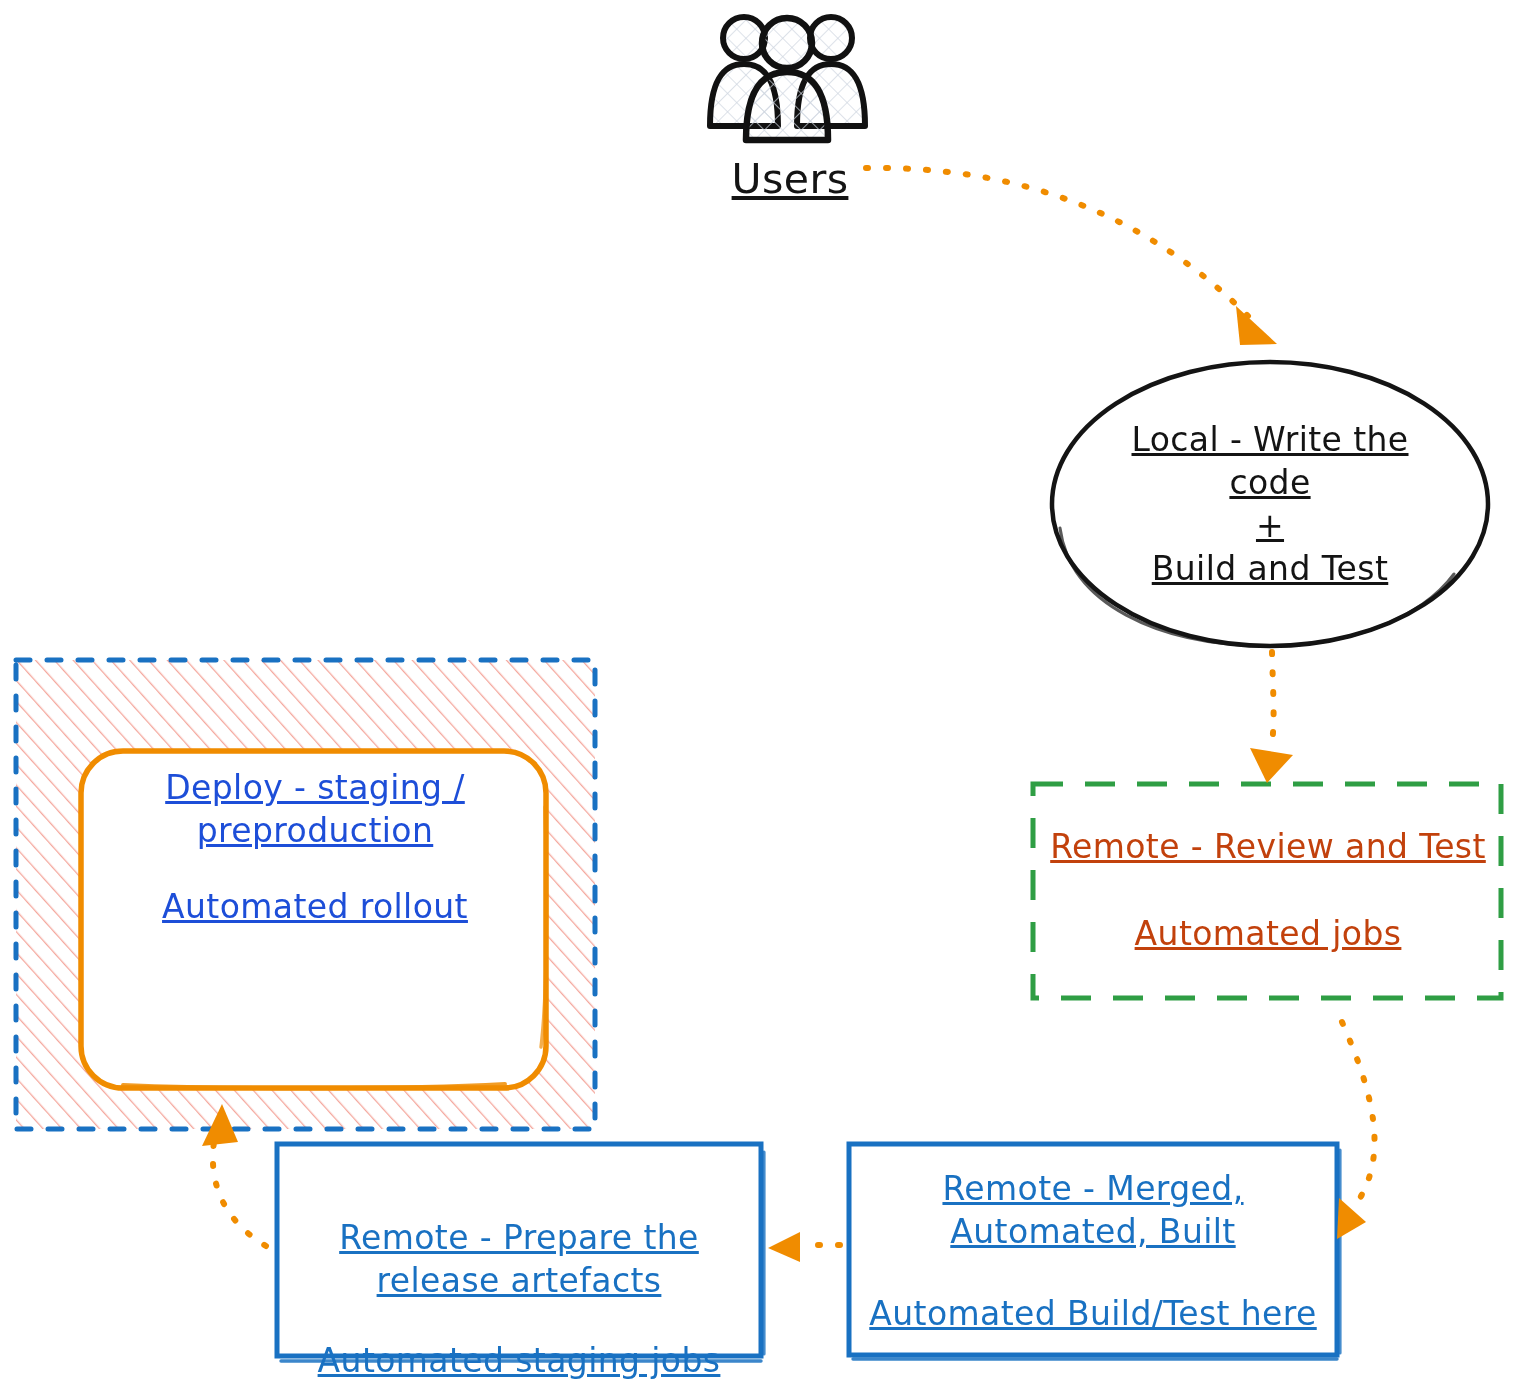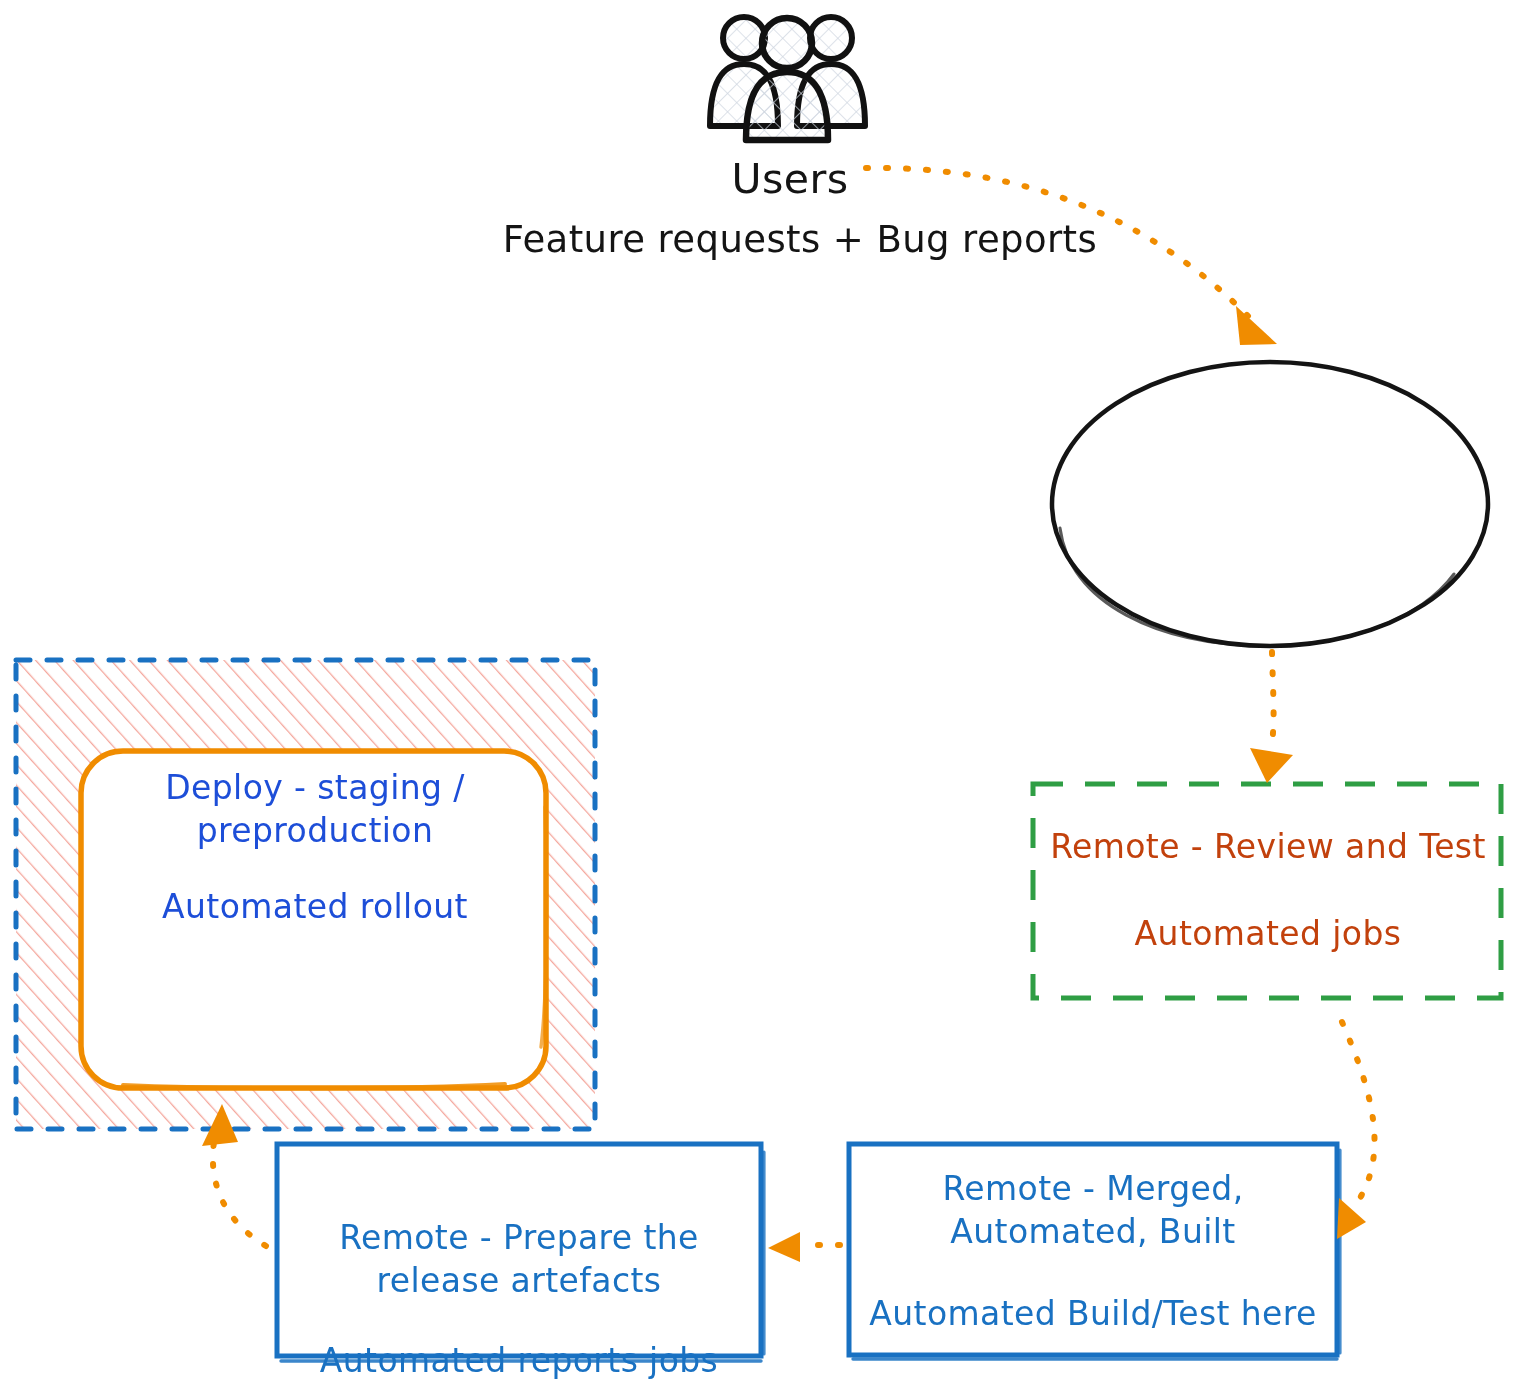--- a/index.html
+++ b/index.html
@@ -11,20 +11,21 @@
 
   
   .tnode{
     position:absolute;
     display:flex;flex-direction:column;align-items:center;justify-content:center;
     text-align:center;
     line-height:1.30;
     white-space:pre-line;
     letter-spacing:.4px;
     pointer-events:none;
+    text-decoration:underline;
   }
 
   
   #users-icon{position:absolute;left:700px;top:10px;width:175px;height:140px;}
   #users-label{left:630px;top:152px;width:320px;height:56px;
       font-size:41px;color:#141414;}
   #users-caption{left:490px;top:214px;width:620px;height:52px;
       font-size:37px;color:#141414;}
 
   
@@ -101,26 +102,29 @@
     <path d="M 10 116 C 10 72 22 54 44 54 C 66 54 78 72 78 116 Z" fill="url(#crossHatch)" stroke="#111" stroke-width="6" stroke-linejoin="round"></path>
 
     <circle cx="131" cy="28" r="21" fill="url(#crossHatch)" stroke="#111" stroke-width="6"></circle>
     <path d="M 97 116 C 97 72 109 54 131 54 C 153 54 165 72 165 116 Z" fill="url(#crossHatch)" stroke="#111" stroke-width="6" stroke-linejoin="round"></path>
 
     <circle cx="87" cy="33" r="25" fill="url(#crossHatch)" stroke="#111" stroke-width="6.5"></circle>
     <path d="M 46 130 C 46 80 62 62 87 62 C 112 62 128 80 128 130 Z" fill="url(#crossHatch)" stroke="#111" stroke-width="6.5" stroke-linejoin="round"></path>
   </svg>
 
   <div class="tnode" id="users-label">Users</div>
-  <div class="tnode" id="users-caption">Feature requests + Bug reports</div>
 
   <svg id="local-ellipse" viewBox="0 0 444 292" preserveAspectRatio="none">
     <ellipse cx="222" cy="146" rx="218" ry="142" fill="#ffffff" stroke="#141414" stroke-width="4.5"></ellipse>
     <path d="M 12 170 C 22 246 110 287 218 288 C 300 288 372 262 406 216" fill="none" stroke="#141414" stroke-width="3" stroke-linecap="round" opacity=".7"></path>
   </svg>
+  <div class="tnode" id="local-text">Local - Write the
+code
++
+Build and Test</div>
 
   <svg id="green-box" viewBox="0 0 476 222" preserveAspectRatio="none">
     <rect x="4" y="4" width="468" height="214" fill="#ffffff" stroke="#2f9e44" stroke-width="5" stroke-dasharray="30 22" stroke-linecap="butt"></rect>
   </svg>
   <div class="tnode" id="green-text">
     <span class="ln1">Remote - Review and Test</span>
     <span class="ln2">Automated jobs</span>
   </div>
 
   <svg id="blue-box-right" viewBox="0 0 498 222" preserveAspectRatio="none">
@@ -135,21 +139,21 @@
   </div>
 
   <svg id="blue-box-left" viewBox="0 0 494 224" preserveAspectRatio="none">
     <rect x="5" y="4" width="484" height="212" fill="#ffffff" stroke="#1971c2" stroke-width="5"></rect>
     <path d="M 9 221 L 489 221" stroke="#1971c2" stroke-width="3.4" stroke-linecap="round" opacity=".85"></path>
     <path d="M 492 12 L 492 214" stroke="#1971c2" stroke-width="3.2" stroke-linecap="round" opacity=".8"></path>
   </svg>
   <div class="tnode" id="blue-left-text">
     <span class="ln1">Remote - Prepare the
 release artefacts</span>
-    <span class="ln2">Automated reports jobs</span>
+    <span class="ln2">Automated staging jobs</span>
   </div>
 
   <svg id="edges" viewBox="0 0 1530 1382">
 
     <g>
       <path d="M 866 168 C 1010 166 1140 208 1248 316" fill="none" stroke="#f08c00" stroke-width="6" stroke-dasharray="2 18" stroke-linecap="round"></path>
       <path d="M 1236 306 L 1277 344 L 1240 345 Z" fill="#f08c00"></path>
     </g>
 
     <g>

